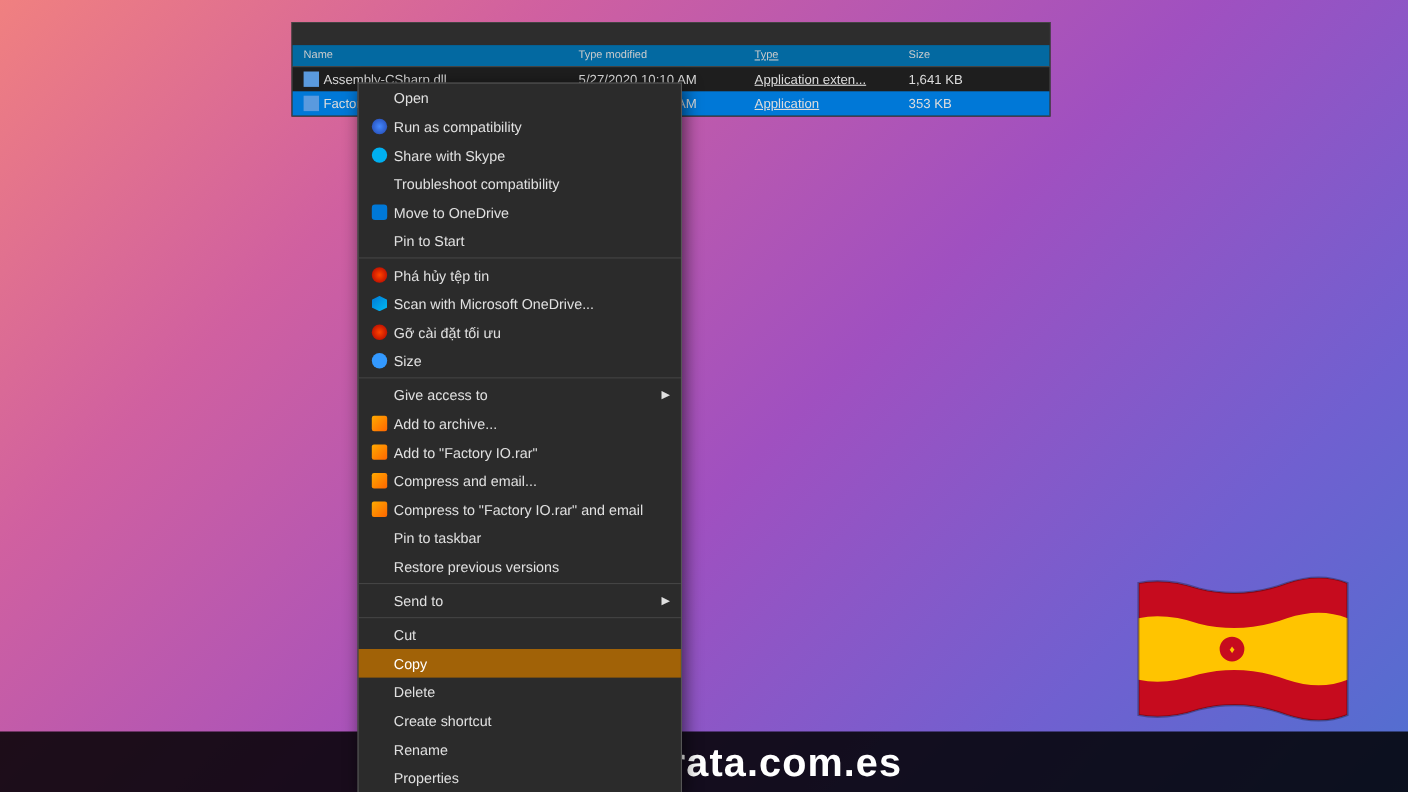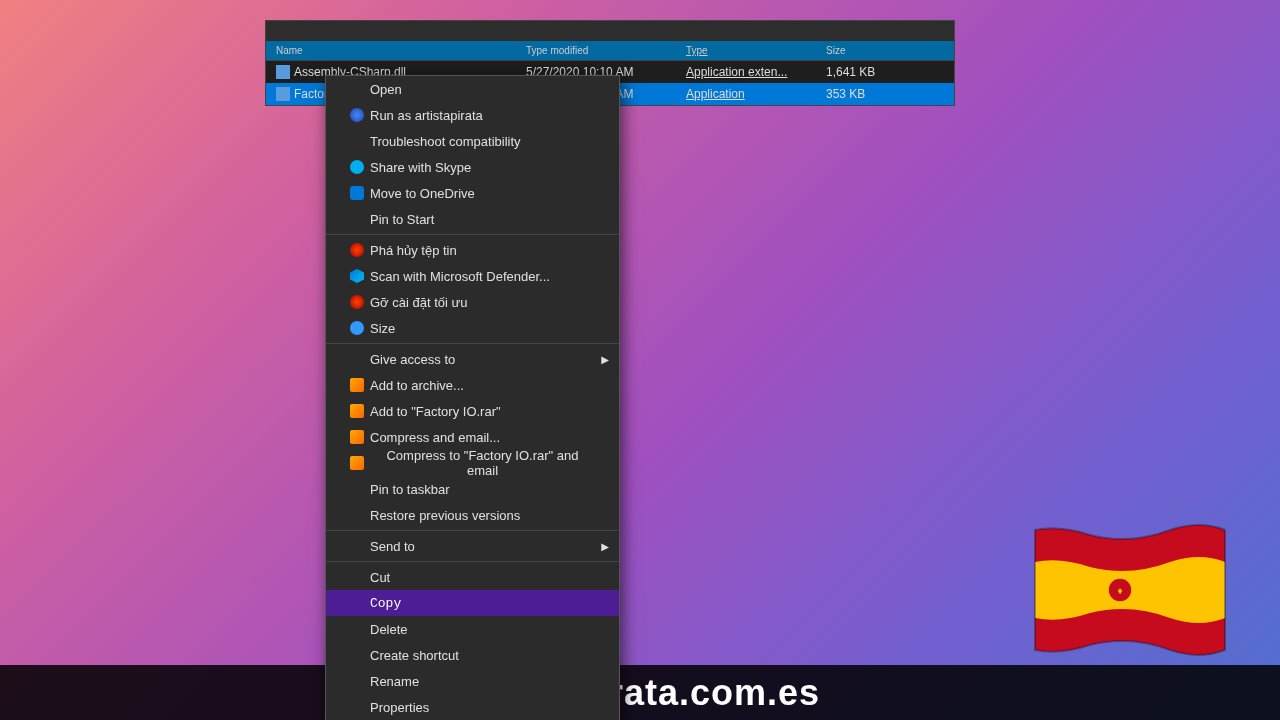--- a/index.html
+++ b/index.html
@@ -76,31 +76,29 @@
       border: 1px solid #555;
       z-index: 100;
       box-shadow: 3px 3px 15px rgba(0,0,0,0.6);
       font-size: 13px;
       color: #e0e0e0;
     }
 
     .menu-item {
       display: flex;
       align-items: center;
-      padding: 5px 24px;
+      padding: 5px 12px;
       cursor: pointer;
       position: relative;
       height: 26px;
-      text-align: center;
     }
 
     .menu-item.highlighted {
-      background: #4c1d95;
+      background: #a16207;
       color: #fff;
-      font-family: Liberation Mono, monospace;
     }
 
     .menu-item .arrow {
       position: absolute;
       right: 10px;
       font-size: 10px;
     }
 
     .menu-separator {
       height: 1px;
@@ -280,52 +278,52 @@
 </div>
 
 <div class="context-menu" id="context-menu-container">
 <div class="menu-item">
     <span class="no-icon"></span>
     <span>Open</span>
 
   </div>
     <div class="menu-item">
     <span class="icon-shield"></span>
-    <span>Run as artistapirata</span>
-
-  </div>
-    <div class="menu-item">
-    <span class="no-icon"></span>
-    <span>Troubleshoot compatibility</span>
+    <span>Run as compatibility</span>
 
   </div>
     <div class="menu-item">
     <span class="icon-skype"></span>
     <span>Share with Skype</span>
 
   </div>
     <div class="menu-item">
+    <span class="no-icon"></span>
+    <span>Troubleshoot compatibility</span>
+
+  </div>
+    <div class="menu-item">
     <span class="icon-onedrive"></span>
     <span>Move to OneDrive</span>
 
   </div>
     <div class="menu-item">
     <span class="no-icon"></span>
     <span>Pin to Start</span>
 
   </div>
     <div class="menu-separator"></div>
     <div class="menu-item">
     <span class="icon-ppha"></span>
     <span>Phá hủy tệp tin</span>
 
   </div>
     <div class="menu-item">
     <span class="icon-defender"></span>
-    <span>Scan with Microsoft Defender...</span>
+    <span>Scan with Microsoft OneDrive...</span>
 
   </div>
     <div class="menu-item">
     <span class="icon-gocai"></span>
     <span>Gỡ cài đặt tối ưu</span>
 
   </div>
     <div class="menu-item">
     <span class="icon-share"></span>
     <span>Size</span>

